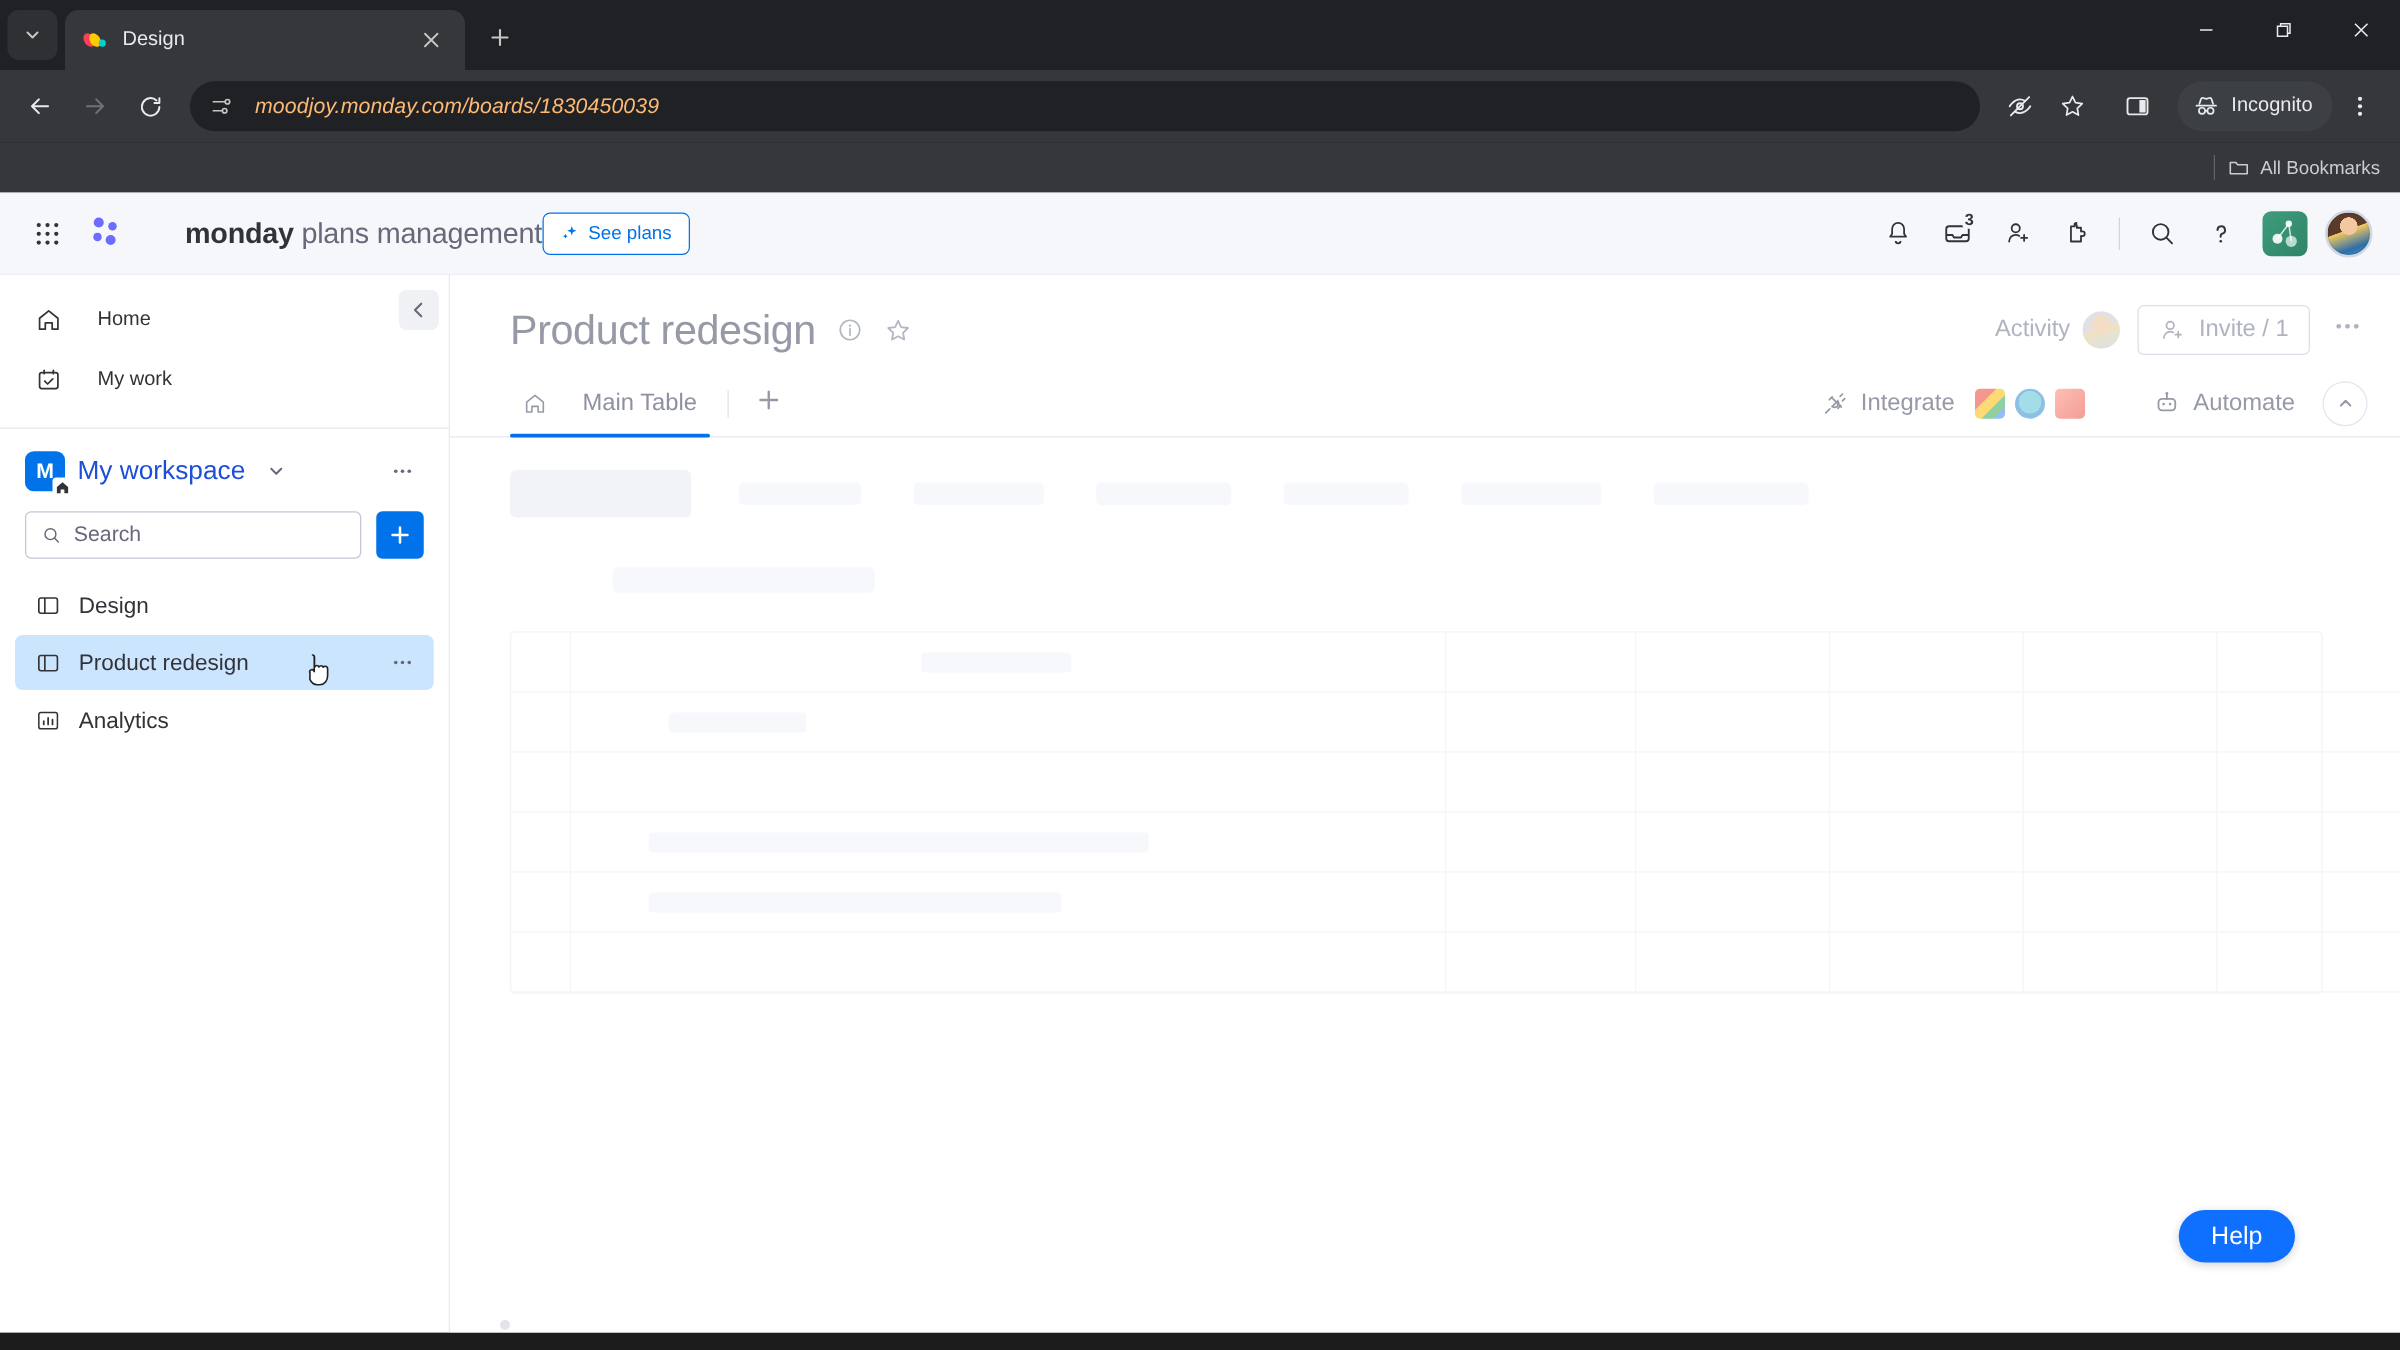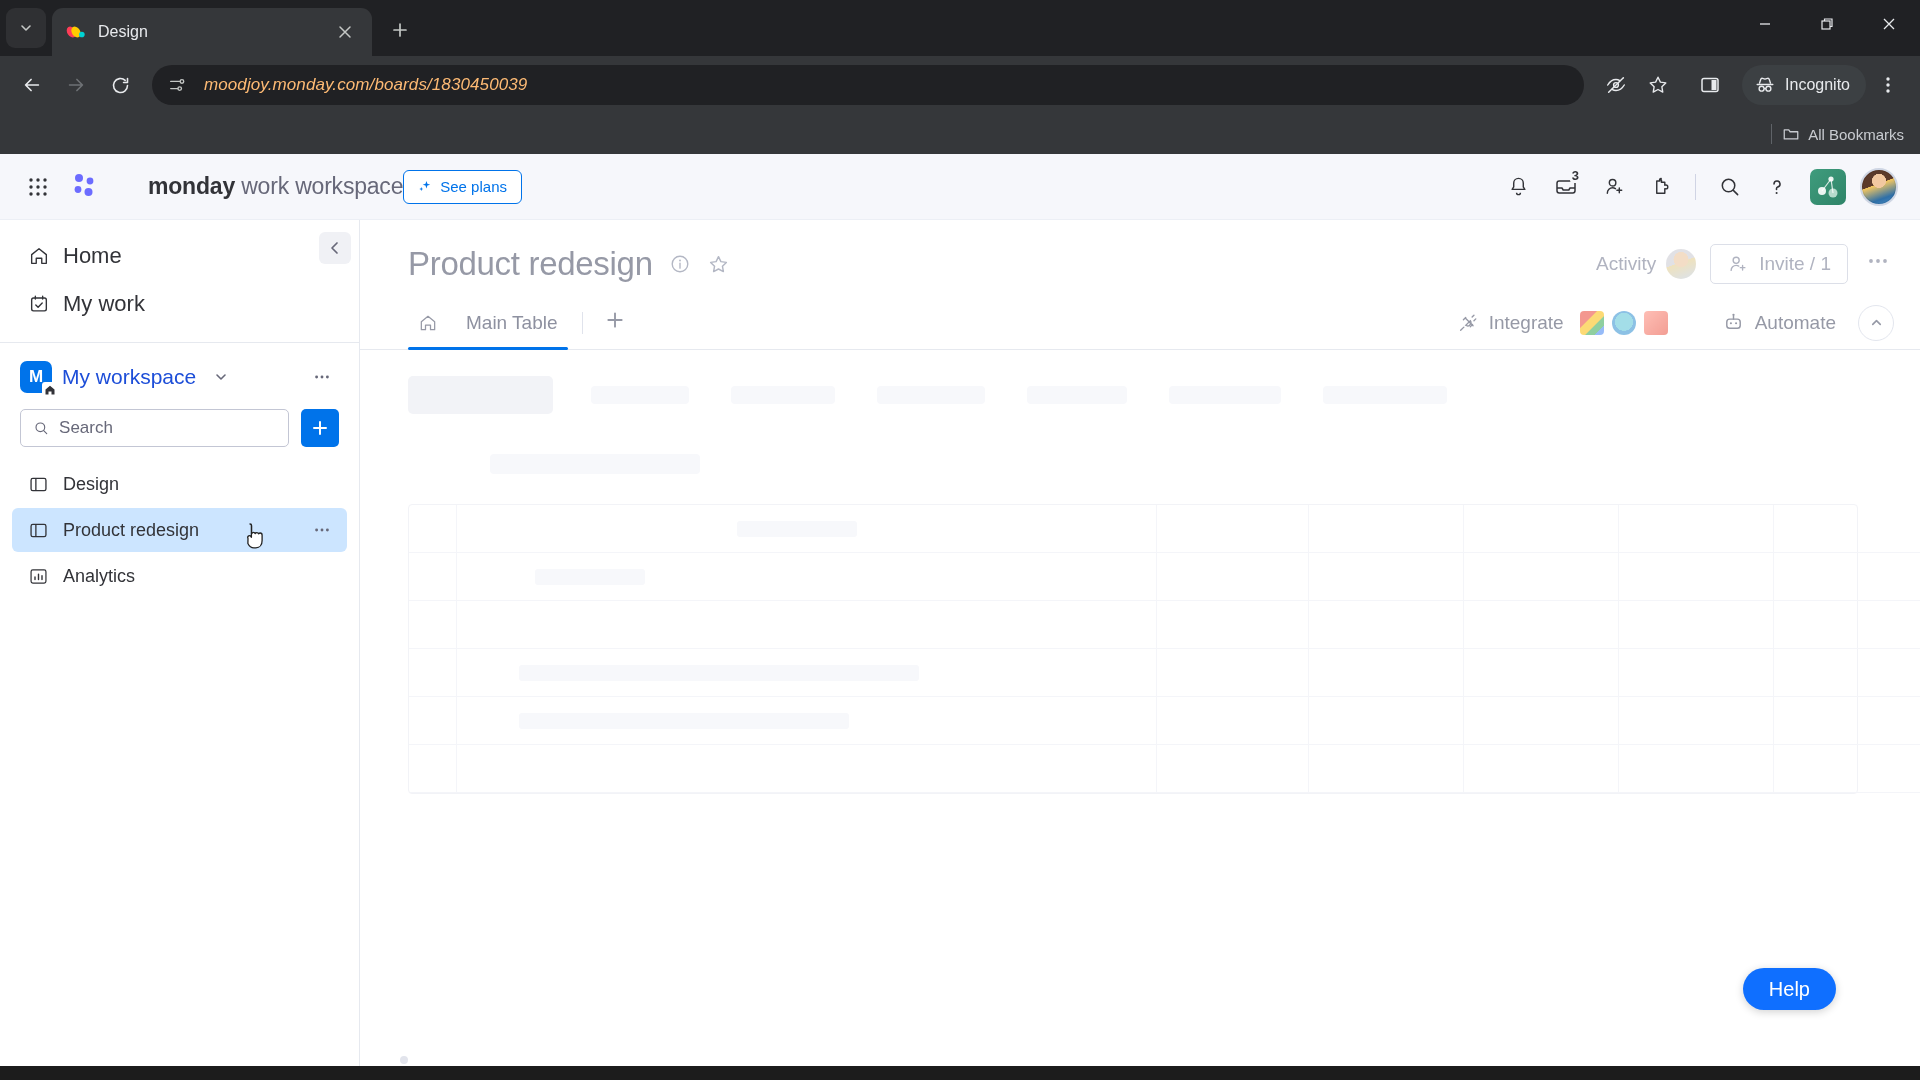--- a/index.html
+++ b/index.html
@@ -118,22 +118,22 @@
   
   .sidebar {
     width: 360px; background:#fff; border-right:1px solid #e6e9ef; flex:none;
     display:flex; flex-direction:column; padding-top: 12px; position:relative;
   }
   .collapse-btn {
     position:absolute; right: 8px; top: 12px; width: 32px; height: 32px; border-radius:6px;
     display:flex; align-items:center; justify-content:center; background:#f0f1f5; cursor:pointer; color:#676879;
   }
   .nav-item {
-    height: 44px; display:flex; align-items:center; gap: 13px; padding: 0 16px;
-    margin: 2px 12px; border-radius: 6px; cursor:pointer; color:#323338; font-size:22px;
+    height: 44px; display:flex; align-items:center; gap: 28px; padding: 0 16px;
+    margin: 2px 12px; border-radius: 6px; cursor:pointer; color:#323338; font-size:16px;
   }
   .sb-divider { height:1px; background:#e6e9ef; margin: 14px 0 10px; }
 
   .ws-row { display:flex; align-items:center; gap: 10px; padding: 4px 18px 0 20px; height: 44px; }
   .ws-avatar {
     width: 32px; height: 32px; border-radius:7px; background:#0073ea; color:#fff;
     font-size:17px; font-weight:600; display:flex; align-items:center; justify-content:center; flex:none; position:relative;
   }
   .ws-home-badge {
     position:absolute; right:-5px; bottom:-4px; width:15px; height:15px; background:#fff;
@@ -377,21 +377,21 @@
       <div class="brand">
         <svg width="34" height="34" viewBox="0 0 34 34">
           <g fill="#6c6cff">
             <circle cx="11" cy="8" r="4"></circle>
               <circle cx="22" cy="11" r="3.4"></circle>
             <circle cx="10" cy="19.5" r="3.4"></circle>
               <circle cx="20.5" cy="22" r="4"></circle>
           </g>
         </svg>
         <span class="brand-text">
-          <b>monday</b><span> work workspace</span>
+          <b>monday</b><span> plans management</span>
         </span>
       </div>
 
       <div class="see-plans">
         <svg width="15" height="15" viewBox="0 0 16 16">
           <path d="M9 2l1 3 3 1-3 1-1 3-1-3-3-1 3-1z" fill="#0073ea"></path>
           <path d="M3.5 8.5l.6 1.5 1.5.6-1.5.6-.6 1.5-.6-1.5-1.5-.6 1.5-.6z" fill="#0073ea"></path>
         </svg>
         <span>See plans</span>
       </div>

